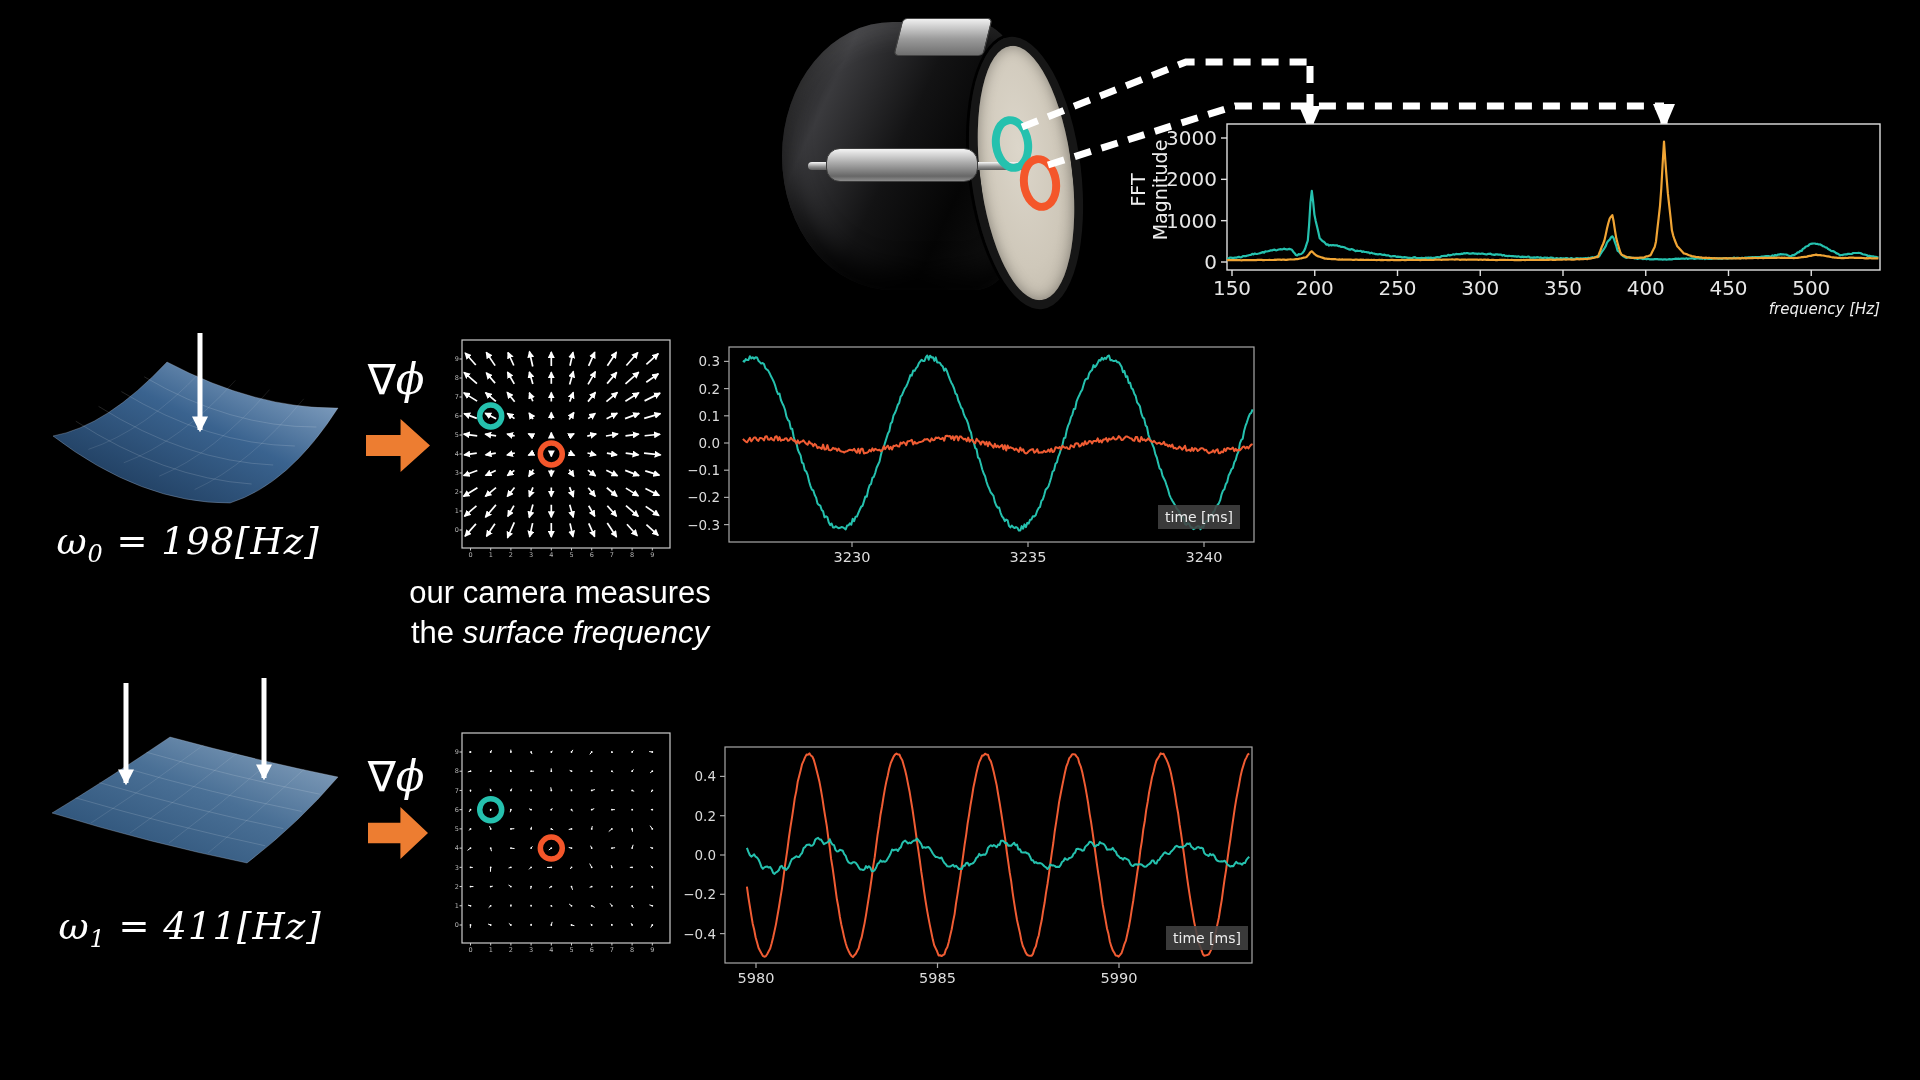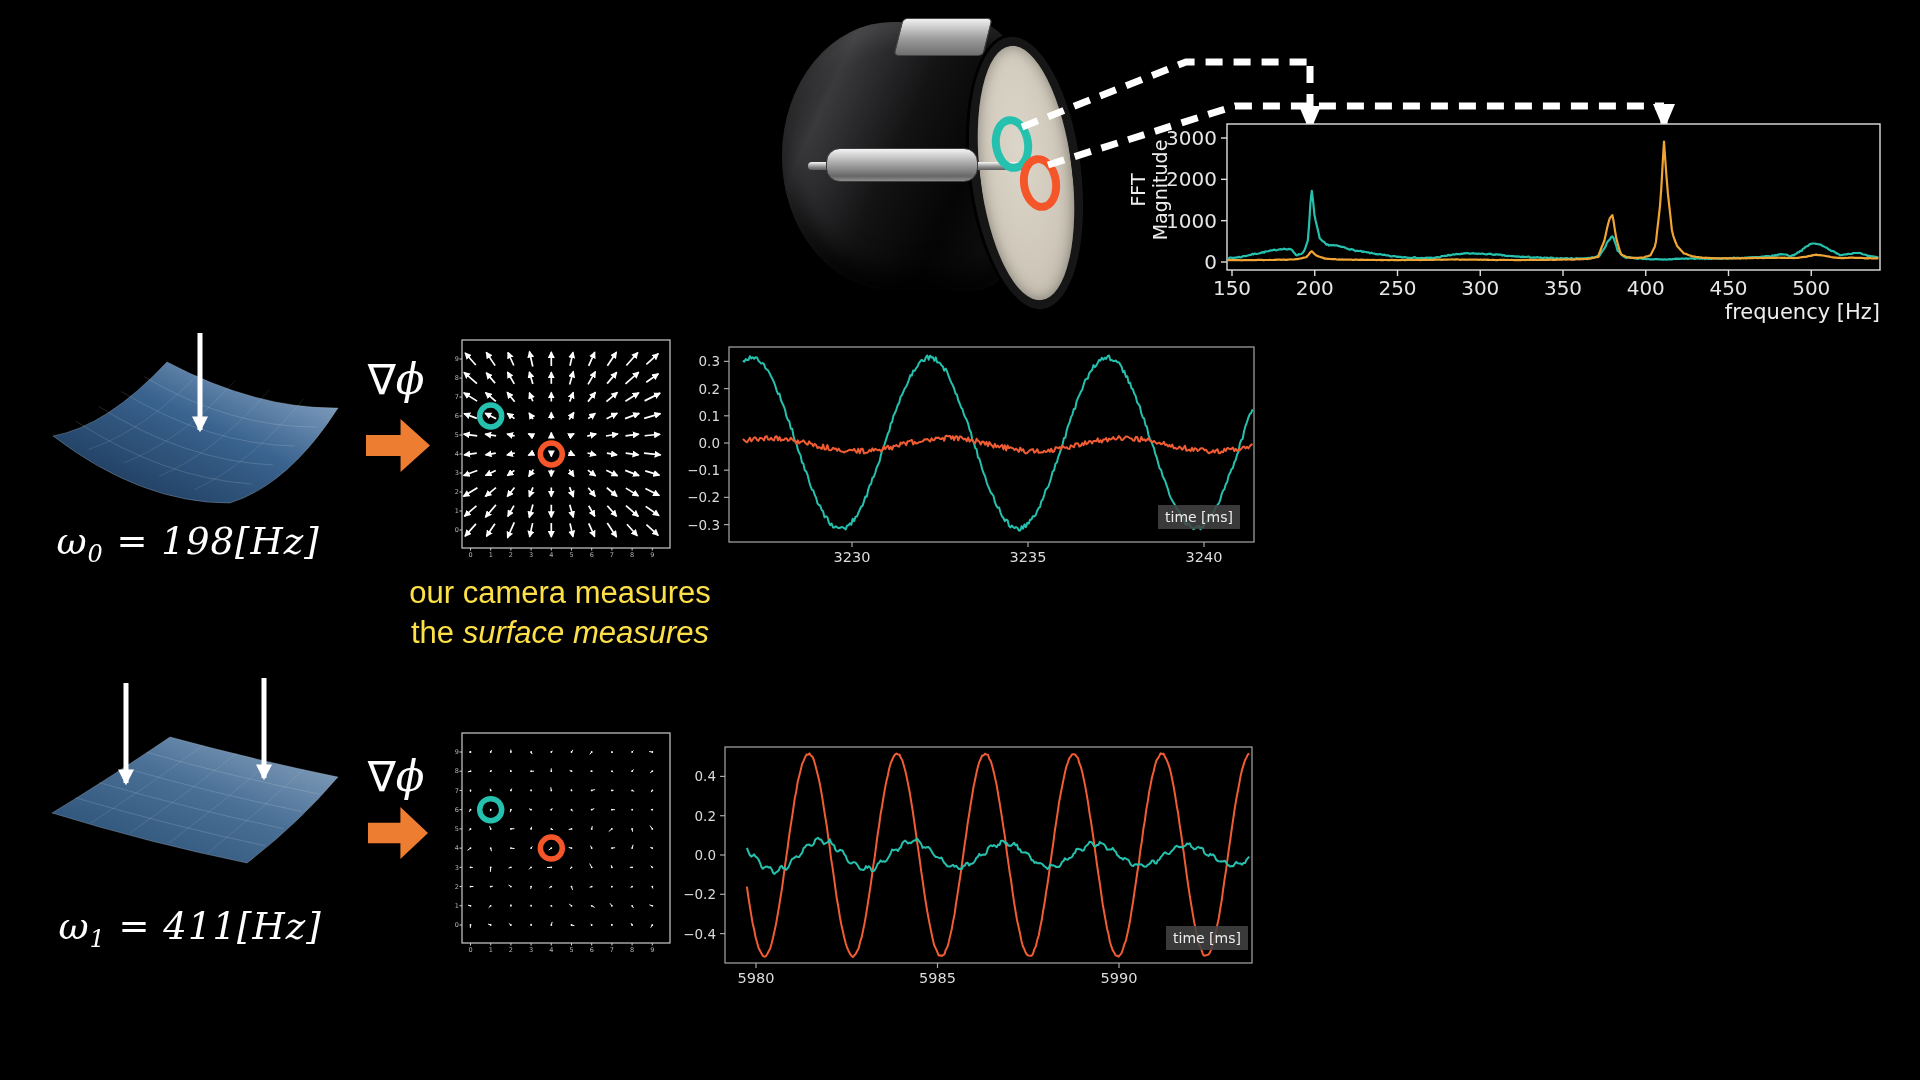--- a/index.html
+++ b/index.html
@@ -27,25 +27,25 @@
   .ring{position:absolute;border-radius:50%;}
   .badge{position:absolute;background:rgba(66,66,66,.88);border-radius:0;
     color:#ececec;font-size:14px;line-height:24px;text-align:center;}
   .block-arrow{position:absolute;
     clip-path:polygon(0% 31%,54% 31%,54% 2%,100% 50%,54% 98%,54% 69%,0% 69%);}
   .nabla{color:#fff;font-size:42px;font-family:"DejaVu Sans",sans-serif;}
   .nabla i{font-family:"DejaVu Serif",serif;font-weight:400;}
   .omega-label{color:#fff;font-family:"DejaVu Serif",serif;font-style:italic;
     font-size:37px;text-align:center;letter-spacing:1px;}
   .omega-label sub{font-size:24px;}
-  .caption{color:#fde047;font-family:"Liberation Sans",sans-serif;font-size:31px;
+  .caption{color:#ffffff;font-family:"Liberation Sans",sans-serif;font-size:31px;
     text-align:center;line-height:1.28;}
   .fft-ylabel{color:#eee;font-size:19px;text-align:center;line-height:1.15;
     transform:rotate(-90deg);}
-  .fft-xlabel{color:#eee;font-size:21px;text-align:right;}
+  .fft-xlabel{color:#eee;font-size:15px;text-align:right;font-style:italic;}
 </style>
 </head>
 <body>
 
 <div id="canvas">
 
   <div class="abs" style="left:770px;top:8px;width:310px;height:292px;">
     <div class="drum-shell"></div>
     <div class="drum-bracket"></div>
     <div class="drum-head"></div>
@@ -308,21 +308,21 @@
       <text x="40" y="162.4" fill="#dcdcdc" font-size="13.5" text-anchor="end">−0.2</text>
       <line x1="44" y1="184.6" x2="49" y2="184.6" stroke="#a8a8a8" stroke-width="1.2"></line>
       <text x="40" y="189.6" fill="#dcdcdc" font-size="13.5" text-anchor="end">−0.3</text>
       <path d="M62.9,20.6L64.3,21.7L65.7,19.1L67.1,20.1L68.5,19.9L69.9,16.2L71.3,18.4L72.7,17.2L74.1,18.8L75.6,17.2L77.0,17.4L78.4,20.7L79.8,22.1L81.2,23.6L82.6,23.0L84.0,24.1L85.4,28.2L86.8,29.4L88.2,30.6L89.6,33.2L91.0,36.3L92.4,38.9L93.9,42.0L95.3,45.9L96.7,50.8L98.1,54.1L99.5,53.6L100.9,60.0L102.3,63.2L103.7,66.0L105.1,70.0L106.5,76.7L107.9,79.9L109.3,81.2L110.8,88.8L112.2,88.8L113.6,96.2L115.0,101.4L116.4,102.7L117.8,109.5L119.2,112.8L120.6,115.4L122.0,122.7L123.4,123.6L124.8,130.2L126.2,131.5L127.6,134.9L129.1,141.5L130.5,146.1L131.9,149.6L133.3,150.4L134.7,155.0L136.1,157.6L137.5,163.6L138.9,164.9L140.3,165.6L141.7,170.0L143.1,171.3L144.5,177.4L146.0,176.2L147.4,177.3L148.8,182.5L150.2,185.1L151.6,183.5L153.0,187.4L154.4,187.4L155.8,186.2L157.2,187.3L158.6,188.2L160.0,187.8L161.4,187.1L162.8,187.2L164.3,188.3L165.7,189.4L167.1,185.6L168.5,185.3L169.9,183.4L171.3,184.8L172.7,178.7L174.1,181.2L175.5,176.7L176.9,176.6L178.3,173.2L179.7,169.8L181.2,166.7L182.6,165.8L184.0,161.1L185.4,156.4L186.8,156.8L188.2,149.6L189.6,145.3L191.0,144.1L192.4,137.9L193.8,136.9L195.2,133.0L196.6,127.7L198.0,124.8L199.5,121.6L200.9,115.0L202.3,109.8L203.7,107.6L205.1,102.6L206.5,98.1L207.9,93.6L209.3,91.2L210.7,83.7L212.1,82.0L213.5,75.4L214.9,73.1L216.4,69.3L217.8,64.9L219.2,62.9L220.6,56.7L222.0,55.1L223.4,51.6L224.8,48.3L226.2,46.5L227.6,43.4L229.0,39.5L230.4,35.1L231.8,35.6L233.2,30.5L234.7,30.9L236.1,28.1L237.5,26.6L238.9,23.1L240.3,21.4L241.7,19.7L243.1,21.1L244.5,21.0L245.9,17.2L247.3,15.5L248.7,19.7L250.1,15.7L251.6,17.5L253.0,17.3L254.4,20.9L255.8,17.4L257.2,22.4L258.6,22.4L260.0,22.9L261.4,25.3L262.8,26.5L264.2,30.7L265.6,28.5L267.0,31.3L268.4,35.4L269.9,39.3L271.3,42.7L272.7,45.1L274.1,48.5L275.5,53.4L276.9,54.7L278.3,60.5L279.7,63.5L281.1,67.5L282.5,69.2L283.9,74.4L285.3,77.6L286.8,80.1L288.2,83.9L289.6,89.7L291.0,92.5L292.4,100.6L293.8,102.4L295.2,108.0L296.6,109.3L298.0,117.5L299.4,118.8L300.8,123.8L302.2,129.2L303.6,133.3L305.1,136.2L306.5,141.8L307.9,145.9L309.3,148.8L310.7,152.3L312.1,154.0L313.5,155.9L314.9,162.2L316.3,165.6L317.7,167.7L319.1,167.4L320.5,172.6L322.0,176.4L323.4,178.0L324.8,181.2L326.2,179.5L327.6,180.3L329.0,185.9L330.4,187.4L331.8,185.6L333.2,187.2L334.6,188.1L336.0,187.0L337.4,187.8L338.8,190.5L340.3,190.5L341.7,186.1L343.1,188.7L344.5,184.4L345.9,187.1L347.3,182.9L348.7,183.5L350.1,179.7L351.5,179.4L352.9,176.2L354.3,176.4L355.7,175.3L357.2,170.8L358.6,168.1L360.0,166.9L361.4,160.9L362.8,159.5L364.2,155.1L365.6,149.8L367.0,148.3L368.4,146.5L369.8,142.3L371.2,137.5L372.6,131.5L374.0,130.5L375.5,123.8L376.9,122.4L378.3,116.6L379.7,113.4L381.1,108.2L382.5,104.9L383.9,98.1L385.3,97.7L386.7,90.4L388.1,85.6L389.5,82.8L390.9,77.4L392.4,74.6L393.8,69.0L395.2,68.9L396.6,61.3L398.0,57.9L399.4,55.0L400.8,51.9L402.2,49.7L403.6,44.8L405.0,40.2L406.4,38.8L407.8,38.8L409.2,33.3L410.7,31.2L412.1,30.0L413.5,25.1L414.9,27.1L416.3,25.5L417.7,22.9L419.1,20.0L420.5,20.6L421.9,17.7L423.3,19.7L424.7,17.8L426.1,18.9L427.6,16.1L429.0,15.5L430.4,20.2L431.8,20.1L433.2,21.0L434.6,21.1L436.0,20.5L437.4,22.3L438.8,22.2L440.2,24.4L441.6,26.8L443.0,32.3L444.4,30.9L445.9,37.0L447.3,36.2L448.7,43.1L450.1,42.8L451.5,48.3L452.9,49.4L454.3,53.7L455.7,56.1L457.1,62.4L458.5,64.1L459.9,66.3L461.3,73.4L462.8,77.5L464.2,78.6L465.6,85.4L467.0,87.0L468.4,94.8L469.8,98.6L471.2,101.4L472.6,104.8L474.0,108.2L475.4,114.4L476.8,117.5L478.2,123.2L479.6,128.5L481.1,129.7L482.5,135.8L483.9,138.5L485.3,141.3L486.7,145.7L488.1,149.7L489.5,155.1L490.9,158.1L492.3,160.8L493.7,162.9L495.1,165.2L496.5,168.3L498.0,170.2L499.4,171.7L500.8,178.4L502.2,176.2L503.6,178.1L505.0,184.0L506.4,184.8L507.8,183.1L509.2,184.1L510.6,186.9L512.0,187.5L513.4,189.2L514.8,188.4L516.3,187.1L517.7,186.2L519.1,186.3L520.5,189.3L521.9,186.3L523.3,187.7L524.7,182.8L526.1,181.1L527.5,181.8L528.9,178.6L530.3,176.3L531.7,177.1L533.2,172.1L534.6,171.0L536.0,166.4L537.4,165.2L538.8,163.3L540.2,160.2L541.6,154.3L543.0,150.6L544.4,149.2L545.8,144.1L547.2,142.0L548.6,135.6L550.0,133.1L551.5,129.2L552.9,128.0L554.3,122.3L555.7,120.0L557.1,114.6L558.5,111.6L559.9,103.3L561.3,100.0L562.7,98.8L564.1,91.0L565.5,85.9L566.9,82.3L568.4,77.5L569.8,74.1L571.2,72.9L572.6,69.3" fill="none" stroke="#25C1AE" stroke-width="2" stroke-linejoin="round"></path>
       <path d="M62.9,98.9L64.3,100.3L65.7,101.6L67.1,102.3L68.5,100.0L69.9,97.9L71.3,101.3L72.7,99.5L74.1,97.5L75.6,97.5L77.0,99.9L78.4,100.9L79.8,98.1L81.2,98.1L82.6,98.7L84.0,100.5L85.4,96.4L86.8,96.3L88.2,99.6L89.6,99.7L91.0,97.7L92.4,99.6L93.9,100.5L95.3,96.7L96.7,96.3L98.1,100.3L99.5,97.1L100.9,100.8L102.3,99.7L103.7,100.1L105.1,98.4L106.5,98.3L107.9,100.7L109.3,100.3L110.8,97.7L112.2,99.4L113.6,100.8L115.0,100.5L116.4,103.5L117.8,100.4L119.2,103.4L120.6,101.8L122.0,101.5L123.4,100.3L124.8,102.2L126.2,103.7L127.6,104.8L129.1,101.4L130.5,103.3L131.9,103.8L133.3,106.3L134.7,103.9L136.1,105.1L137.5,108.2L138.9,107.0L140.3,107.9L141.7,108.9L143.1,104.6L144.5,109.6L146.0,109.3L147.4,105.1L148.8,109.9L150.2,110.4L151.6,109.8L153.0,107.8L154.4,108.9L155.8,108.5L157.2,110.8L158.6,108.5L160.0,110.8L161.4,111.5L162.8,111.7L164.3,112.5L165.7,111.4L167.1,111.2L168.5,110.3L169.9,109.8L171.3,110.1L172.7,110.4L174.1,108.8L175.5,111.3L176.9,112.8L178.3,108.7L179.7,113.3L181.2,108.7L182.6,108.7L184.0,113.4L185.4,113.1L186.8,112.8L188.2,112.0L189.6,109.8L191.0,111.4L192.4,108.4L193.8,110.7L195.2,108.8L196.6,109.7L198.0,110.3L199.5,109.8L200.9,111.2L202.3,110.4L203.7,106.3L205.1,109.1L206.5,107.0L207.9,105.6L209.3,109.2L210.7,106.9L212.1,109.5L213.5,105.8L214.9,106.0L216.4,105.1L217.8,106.2L219.2,106.6L220.6,102.6L222.0,103.7L223.4,102.1L224.8,103.0L226.2,105.2L227.6,101.2L229.0,101.2L230.4,100.6L231.8,99.9L233.2,104.4L234.7,101.9L236.1,103.6L237.5,103.2L238.9,102.2L240.3,102.1L241.7,101.6L243.1,101.0L244.5,99.3L245.9,99.6L247.3,98.9L248.7,100.3L250.1,101.6L251.6,98.4L253.0,100.2L254.4,99.9L255.8,97.5L257.2,98.1L258.6,97.4L260.0,98.9L261.4,98.9L262.8,97.9L264.2,100.7L265.6,96.0L267.0,95.7L268.4,96.4L269.9,95.9L271.3,98.8L272.7,96.2L274.1,100.1L275.5,96.4L276.9,96.2L278.3,100.4L279.7,96.5L281.1,96.6L282.5,98.3L283.9,99.4L285.3,98.7L286.8,101.1L288.2,97.6L289.6,101.6L291.0,99.8L292.4,99.7L293.8,102.4L295.2,103.2L296.6,98.8L298.0,100.8L299.4,101.7L300.8,104.5L302.2,101.4L303.6,101.8L305.1,104.6L306.5,101.9L307.9,106.2L309.3,102.1L310.7,104.3L312.1,105.7L313.5,107.6L314.9,103.9L316.3,107.1L317.7,105.6L319.1,107.5L320.5,106.2L322.0,104.9L323.4,109.2L324.8,105.2L326.2,110.5L327.6,105.5L329.0,108.2L330.4,107.2L331.8,108.0L333.2,108.4L334.6,110.1L336.0,108.6L337.4,110.0L338.8,111.9L340.3,107.6L341.7,110.7L343.1,109.2L344.5,112.6L345.9,113.5L347.3,112.8L348.7,111.2L350.1,110.1L351.5,109.5L352.9,109.1L354.3,112.7L355.7,111.7L357.2,109.2L358.6,112.8L360.0,112.6L361.4,112.2L362.8,112.4L364.2,110.7L365.6,112.0L367.0,111.6L368.4,109.6L369.8,111.8L371.2,108.7L372.6,112.0L374.0,111.5L375.5,107.3L376.9,107.6L378.3,108.2L379.7,107.0L381.1,109.5L382.5,105.9L383.9,107.1L385.3,107.9L386.7,107.2L388.1,108.8L389.5,109.0L390.9,105.2L392.4,106.3L393.8,107.3L395.2,103.8L396.6,103.3L398.0,103.4L399.4,106.5L400.8,105.8L402.2,103.2L403.6,105.1L405.0,101.3L406.4,104.2L407.8,103.3L409.2,101.1L410.7,101.2L412.1,103.5L413.5,100.9L414.9,101.0L416.3,101.3L417.7,98.3L419.1,102.1L420.5,100.3L421.9,102.4L423.3,99.5L424.7,99.6L426.1,98.1L427.6,101.5L429.0,98.6L430.4,99.6L431.8,98.8L433.2,97.1L434.6,99.3L436.0,99.4L437.4,98.5L438.8,96.1L440.2,97.5L441.6,100.1L443.0,99.7L444.4,97.9L445.9,96.5L447.3,96.6L448.7,97.3L450.1,98.3L451.5,98.4L452.9,100.3L454.3,100.8L455.7,97.1L457.1,96.9L458.5,101.1L459.9,101.7L461.3,97.0L462.8,100.1L464.2,99.3L465.6,100.9L467.0,99.9L468.4,98.2L469.8,100.4L471.2,101.1L472.6,102.2L474.0,100.9L475.4,102.4L476.8,103.8L478.2,103.0L479.6,102.7L481.1,104.2L482.5,103.8L483.9,101.9L485.3,105.0L486.7,104.4L488.1,106.5L489.5,105.0L490.9,106.8L492.3,104.6L493.7,108.3L495.1,107.7L496.5,108.9L498.0,108.5L499.4,106.6L500.8,107.7L502.2,109.7L503.6,108.0L505.0,105.7L506.4,110.7L507.8,110.3L509.2,109.6L510.6,111.1L512.0,107.8L513.4,110.9L514.8,108.3L516.3,108.7L517.7,111.0L519.1,110.0L520.5,108.5L521.9,108.1L523.3,108.7L524.7,110.4L526.1,109.7L527.5,112.0L528.9,113.3L530.3,112.4L531.7,112.1L533.2,110.2L534.6,112.5L536.0,110.3L537.4,109.2L538.8,113.2L540.2,113.2L541.6,111.5L543.0,112.3L544.4,108.7L545.8,110.9L547.2,108.1L548.6,108.3L550.0,109.2L551.5,108.7L552.9,107.6L554.3,111.1L555.7,108.9L557.1,110.8L558.5,109.6L559.9,110.3L561.3,108.8L562.7,107.0L564.1,106.5L565.5,108.4L566.9,106.8L568.4,108.4L569.8,106.2L571.2,104.7L572.6,104.1" fill="none" stroke="#F05C33" stroke-width="2" stroke-linejoin="round"></path>
     </svg>
   <div class="badge" style="left:1158px;top:505px;width:82px;height:24px;">time [ms]</div>
 
   <div class="abs caption" style="left:340px;top:573px;width:440px;">
     <div>our camera measures</div>
-    <div><span>the </span><i>surface measures</i></div>
+    <div><span>the </span><i>surface frequency</i></div>
   </div>
 
   <svg id="surf1-svg" style="left:40px;top:665px;" width="300" height="212">
       <defs>
         <linearGradient id="g1" x1="0" y1="1" x2="1" y2="0">
           <stop offset="0%" stop-color="#24496F"></stop>
           <stop offset="55%" stop-color="#4A7096"></stop>
           <stop offset="100%" stop-color="#92ABC5"></stop>
         </linearGradient>
       </defs>

